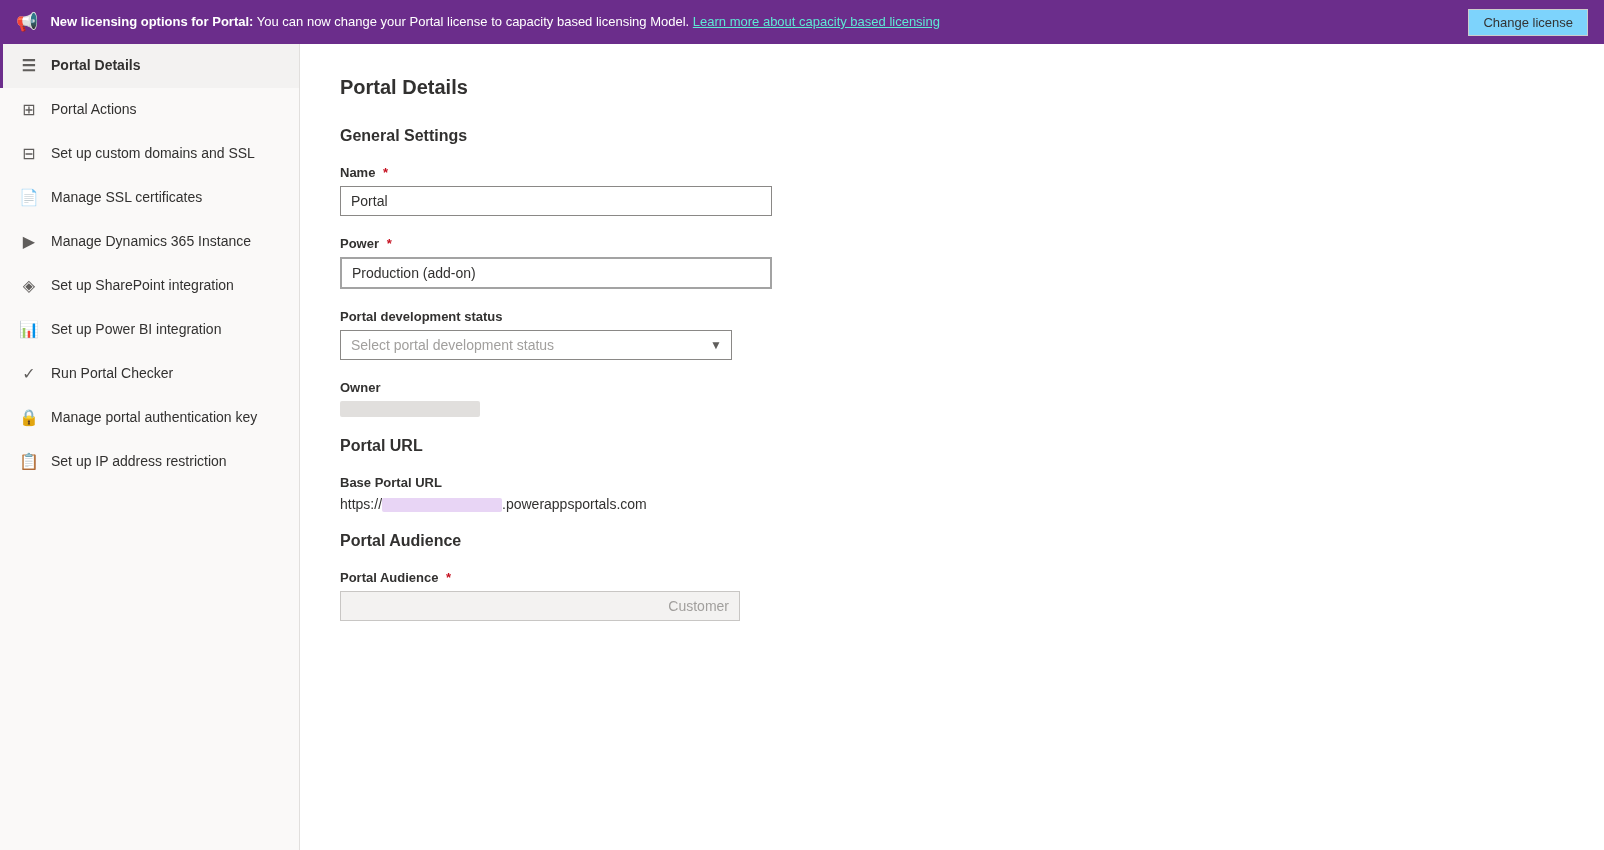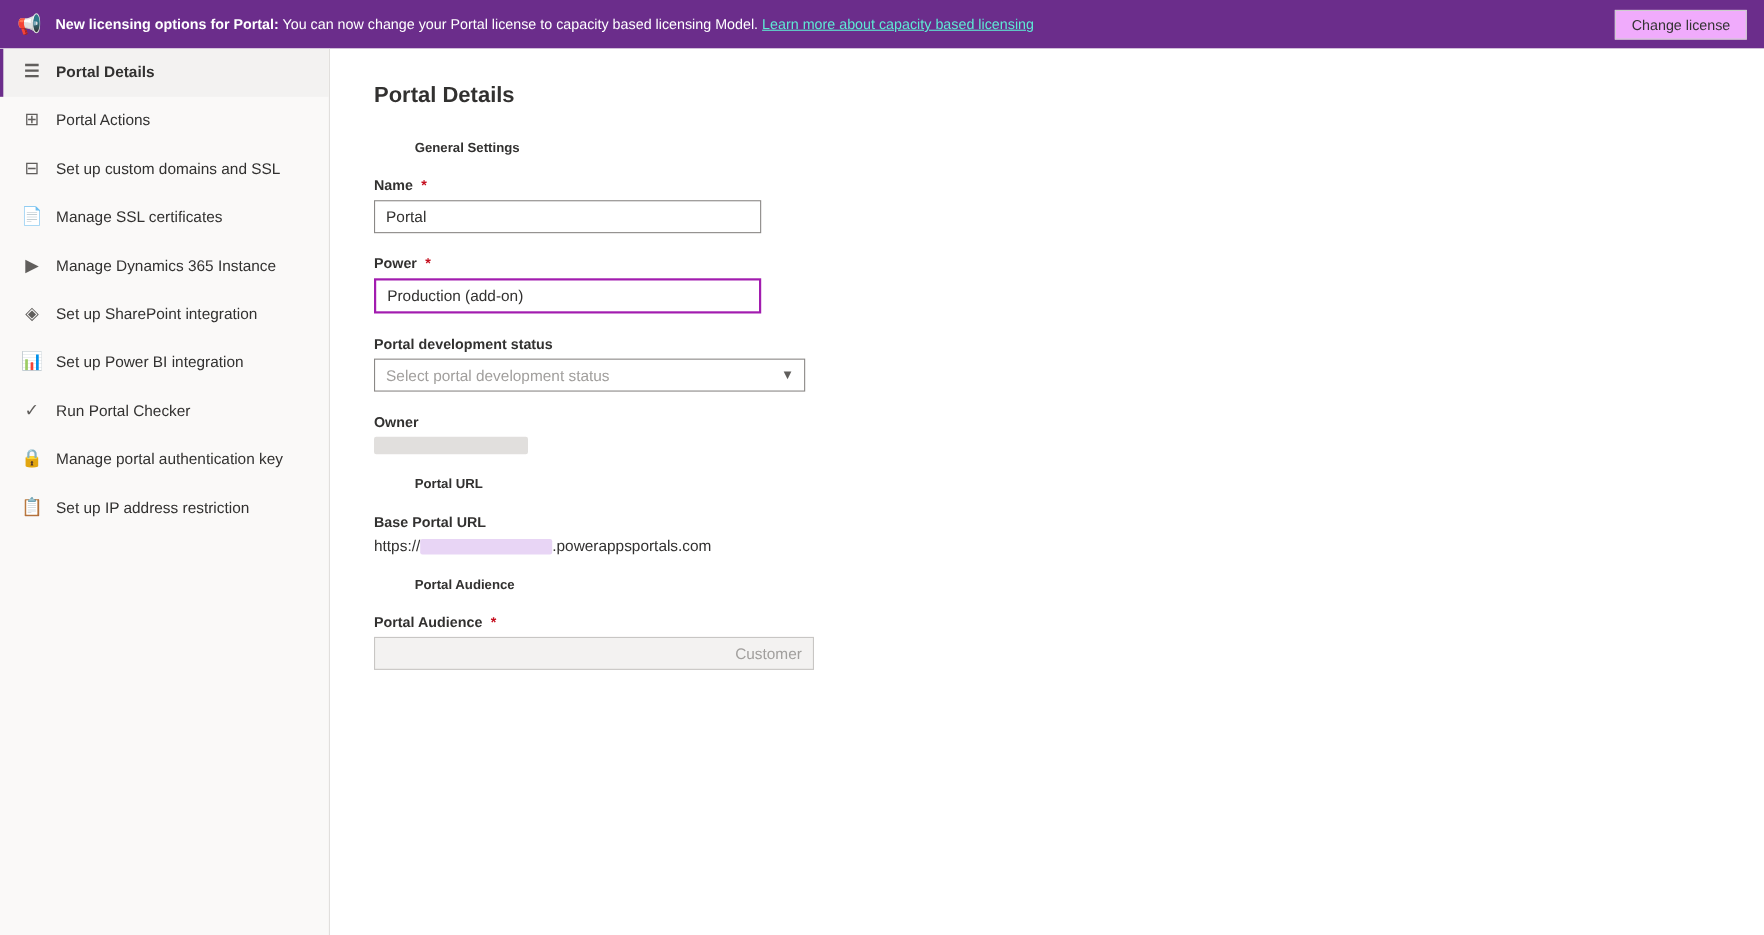--- a/index.html
+++ b/index.html
@@ -13,21 +13,21 @@
       display: flex;
       align-items: center;
       gap: 12px;
       min-height: 44px;
       flex-shrink: 0;
     }
     .banner-icon { font-size: 18px; flex-shrink: 0; }
     .banner-text { flex: 1; font-size: 13px; line-height: 1.4; }
     .banner-text a { color: #5eead4; text-decoration: underline; cursor: pointer; }
     .banner-btn {
-      background: #f0abfc;
+      background: #7dd3fc;
       color: #333;
       border: 1px solid #ccc;
       padding: 5px 14px;
       font-size: 13px;
       cursor: pointer;
       flex-shrink: 0;
       white-space: nowrap;
     }
 
     
@@ -84,54 +84,53 @@
     }
 
     .page-title {
       font-size: 20px;
       font-weight: 600;
       color: #323130;
       margin-bottom: 28px;
     }
 
     .section-title {
-      font-size: 12px;
+      font-size: 16px;
       font-weight: 600;
       color: #323130;
       margin-bottom: 20px;
-      margin-left: 37px;
     }
 
     .form-group {
       margin-bottom: 20px;
     }
 
     .form-label {
       display: block;
       font-size: 13px;
       font-weight: 600;
       color: #323130;
       margin-bottom: 6px;
     }
     .required-star {
       color: #c50f1f;
       margin-left: 4px;
     }
 
     .form-input {
-      width: 352px;
+      width: 432px;
       padding: 6px 10px;
       border: 1px solid #8a8886;
       font-size: 14px;
       color: #323130;
       background: white;
       outline: none;
     }
     .form-input.highlighted {
-      border: 2px solid #a21caf;
+      border: 2px solid #a3a3a3;
     }
 
     .form-select-wrapper {
       position: relative;
       width: 392px;
     }
     .form-select {
       width: 100%;
       padding: 6px 32px 6px 10px;
       border: 1px solid #8a8886;

